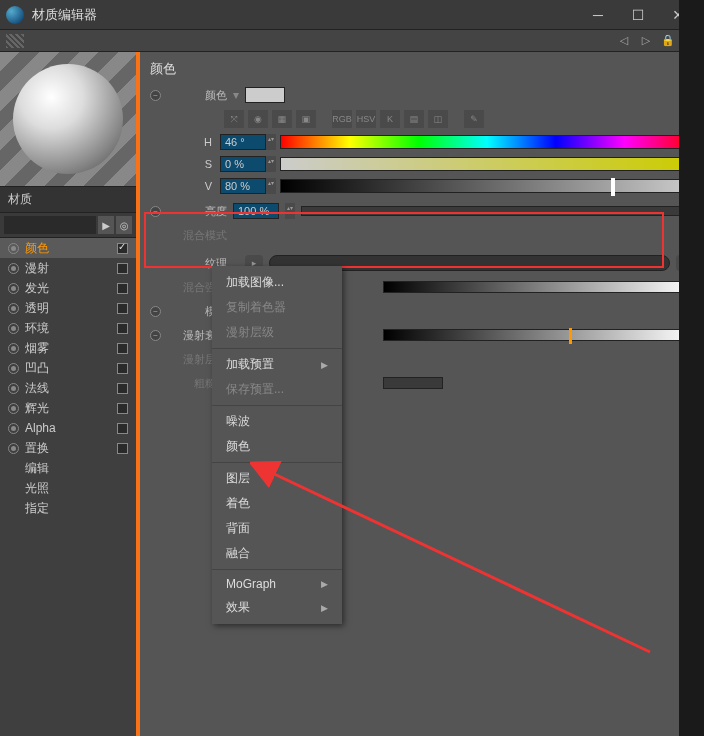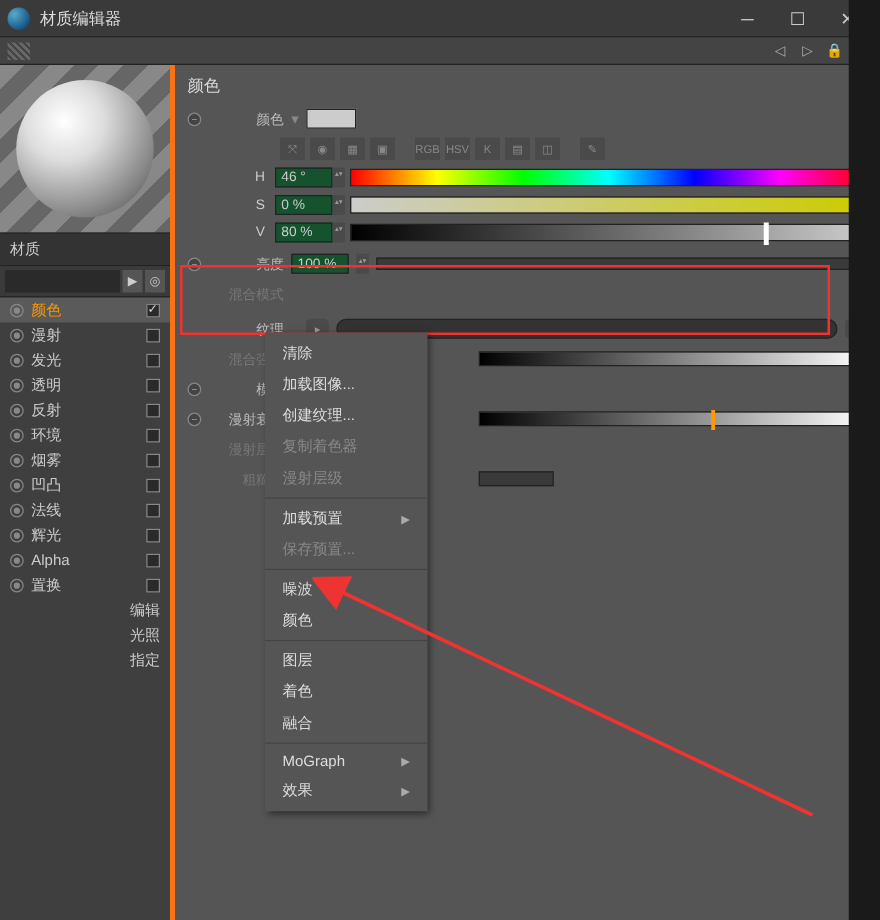--- a/index.html
+++ b/index.html
@@ -34,35 +34,35 @@
   .channels { flex: 1; background: #3f3f3f; overflow-y: auto; }
   .ch-row { display: flex; align-items: center; height: 20px; padding: 0 8px; font-size: 12px; color: #ccc; gap: 6px; }
   .ch-row.sel { background: #5a5a5a; }
   .ch-row.sel .lbl { color: #f90; }
   .ck { width: 11px; height: 11px; border: 1px solid #888; background: #2a2a2a; display: inline-block; position: relative; }
   .radio { width: 11px; height: 11px; border: 1px solid #888; border-radius: 50%; display: inline-block; position: relative; }
   .radio::after { content:''; position:absolute; inset:2px; border-radius:50%; background:#888; }
   .ck.on { background: #2a2a2a; }
   .ck.on::after { content:'✓'; position:absolute; top:-3px; left:0; font-size:10px; color:#ddd; }
   .lbl { flex: 1; }
-  .ch-row.noradio { padding-left: 25px; text-align: right; }
+  .ch-row.noradio { padding-left: 25px; }
 
   
   .panel { padding: 8px 10px; color: #ccc; font-size: 12px; }
   .sec-title { font-size: 13px; color: #ddd; margin-bottom: 6px; }
   .row { display: flex; align-items: center; height: 22px; gap: 6px; margin-bottom: 2px; }
   .row .rl { width: 60px; text-align: right; font-size: 11px; color: #bbb; }
   .row .rl.dim { color: #777; }
   .expand { width: 11px; height: 11px; border:1px solid #888; border-radius:50%; display:inline-flex; align-items:center; justify-content:center; font-size:8px; color:#aaa; background:#444; }
   .swatch { width: 40px; height: 16px; background: #ccc; border: 1px solid #222; }
   .icon-tool { width: 20px; height: 18px; background:#4a4a4a; display:inline-flex; align-items:center;justify-content:center; font-size:9px; color:#888; }
 
   .hsv-row { display:flex; align-items:center; height:20px; margin-bottom:2px; }
   .hsv-row .hl { width:70px; text-align:right; padding-right:8px; font-size:11px; color:#ccc; }
-  .numbox { width:46px; height:16px; background:#14532d; color:#ccc; font-size:11px; padding:0 4px; display:flex; align-items:center; border:1px solid #222; }
+  .numbox { width:46px; height:16px; background:#0c4a6e; color:#ccc; font-size:11px; padding:0 4px; display:flex; align-items:center; border:1px solid #222; }
   .spin { width:10px; height:16px; background:#4a4a4a; display:flex; flex-direction:column; font-size:6px; color:#999; justify-content:space-between; align-items:center; padding:1px 0; }
   .hue-bar { flex:1; height:14px; margin-left:4px; background: linear-gradient(to right, #f00,#ff0,#0f0,#0ff,#00f,#f0f,#f00); border:1px solid #222; }
   .sat-bar { flex:1; height:14px; margin-left:4px; background: linear-gradient(to right,#ccc,#cc0); border:1px solid #222; }
   .val-bar { flex:1; height:14px; margin-left:4px; background: linear-gradient(to right,#000,#ccc); border:1px solid #222; position:relative; }
   .val-bar .thumb { position:absolute; top:-2px; width:4px; height:18px; background:#fff; }
 
   .wide-bar { flex:1; height:10px; background:#3a3a3a; border:1px solid #222; position:relative; }
   .wide-bar .thumb { position:absolute; top:-3px; width:4px; height:16px; background:#eee; }
 
   
@@ -130,25 +130,20 @@
           <span class="ck"></span>
         </div>
         <div class="ch-row">
           <span class="radio"></span>
           <span class="lbl">发光</span>
           <span class="ck"></span>
         </div>
         <div class="ch-row">
           <span class="radio"></span>
           <span class="lbl">透明</span>
-          <span class="ck"></span>
-        </div>
-        <div class="ch-row">
-          <span class="radio"></span>
-          <span class="lbl">反射</span>
           <span class="ck"></span>
         </div>
         <div class="ch-row">
           <span class="radio"></span>
           <span class="lbl">环境</span>
           <span class="ck"></span>
         </div>
         <div class="ch-row">
           <span class="radio"></span>
           <span class="lbl">烟雾</span>
@@ -287,27 +282,21 @@
           <span style="width:11px"></span>
           <span class="rl dim">粗糙度</span>
         <div class="mini-grad" style="background:#3a3a3a; margin-left:150px; flex:0 0 60px"></div>
       </div>
     </div>
 
     <div class="redbox" style="left:4px; top:160px; width:520px; height:56px;"></div>
 
     <div class="ctx" style="left:72px; top:214px;">
       <div class="mi">
-          <span>清除</span>
-        </div>
-      <div class="mi">
           <span>加载图像...</span>
-        </div>
-      <div class="mi">
-          <span>创建纹理...</span>
         </div>
       <div class="mi dim">
           <span>复制着色器</span>
         </div>
       <div class="mi dim">
           <span>漫射层级</span>
         </div>
       <div class="sep"></div>
       <div class="mi">
           <span>加载预置</span>
@@ -322,20 +311,23 @@
         </div>
       <div class="mi">
           <span>颜色</span>
         </div>
       <div class="sep"></div>
       <div class="mi">
           <span>图层</span>
         </div>
       <div class="mi">
           <span>着色</span>
+        </div>
+      <div class="mi">
+          <span>背面</span>
         </div>
       <div class="mi">
           <span>融合</span>
         </div>
       <div class="sep"></div>
       <div class="mi">
           <span>MoGraph</span>
           <span class="arr">▶</span>
         </div>
       <div class="mi">

